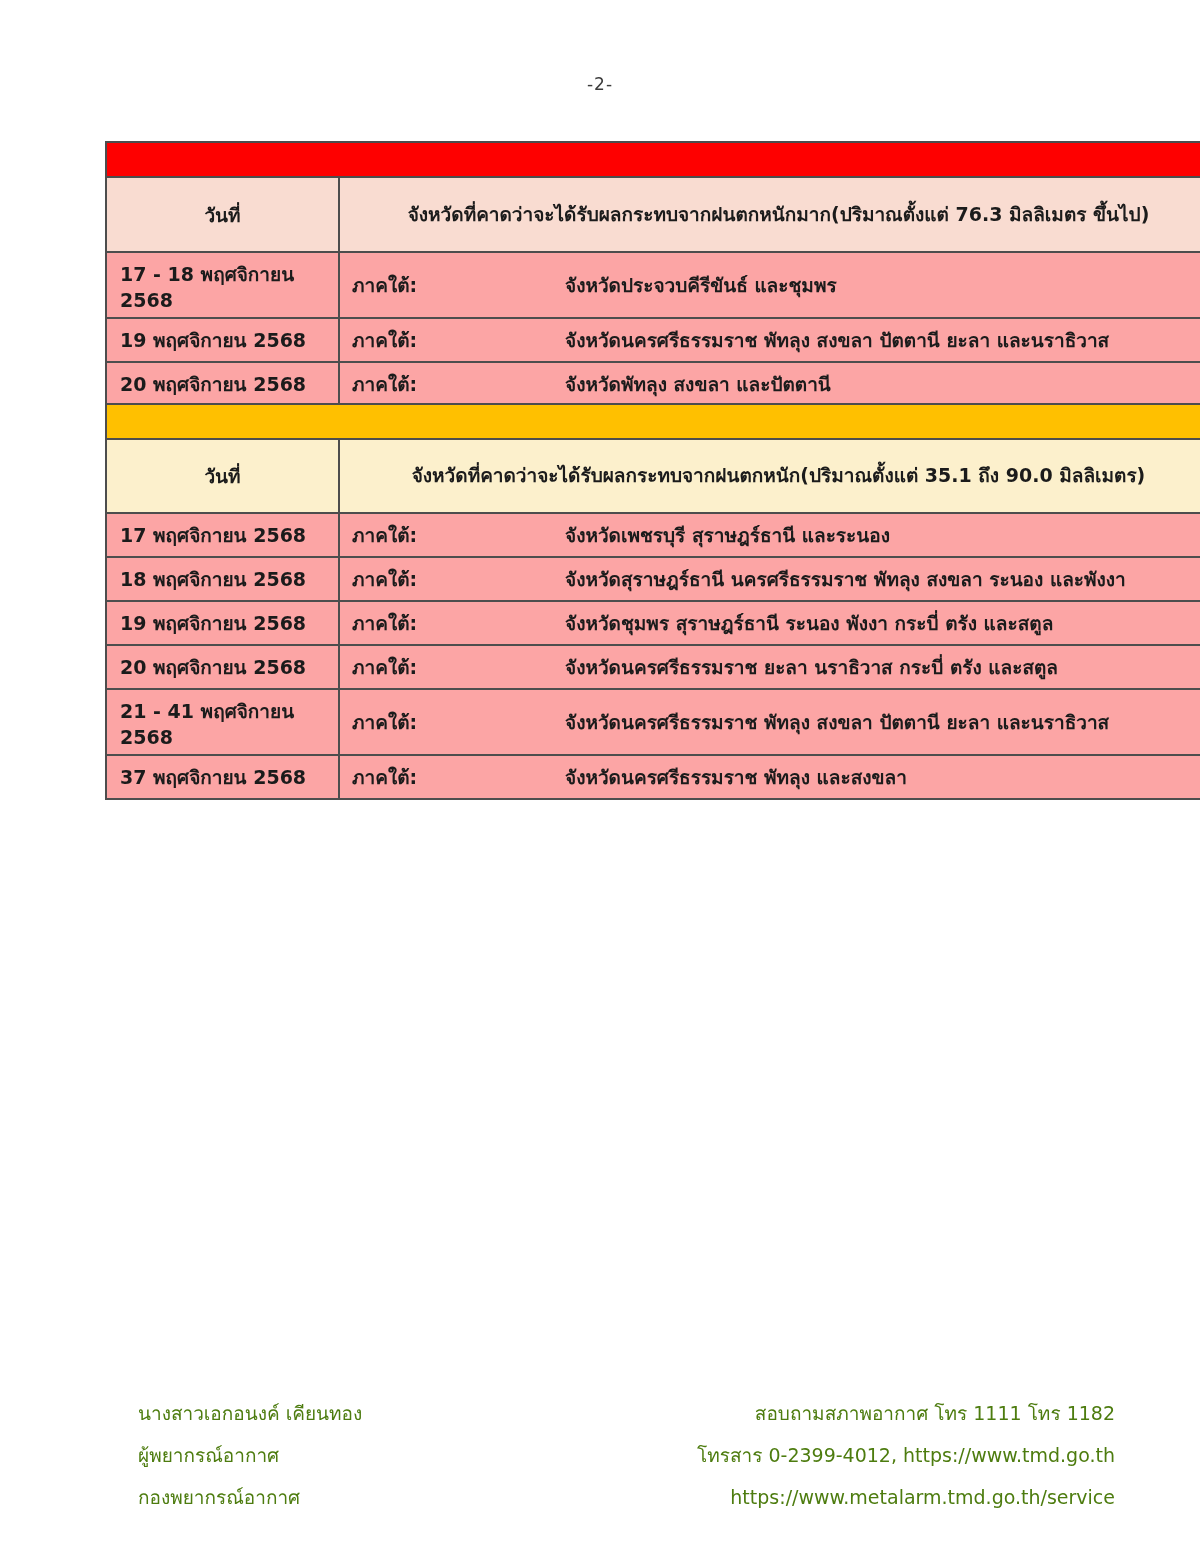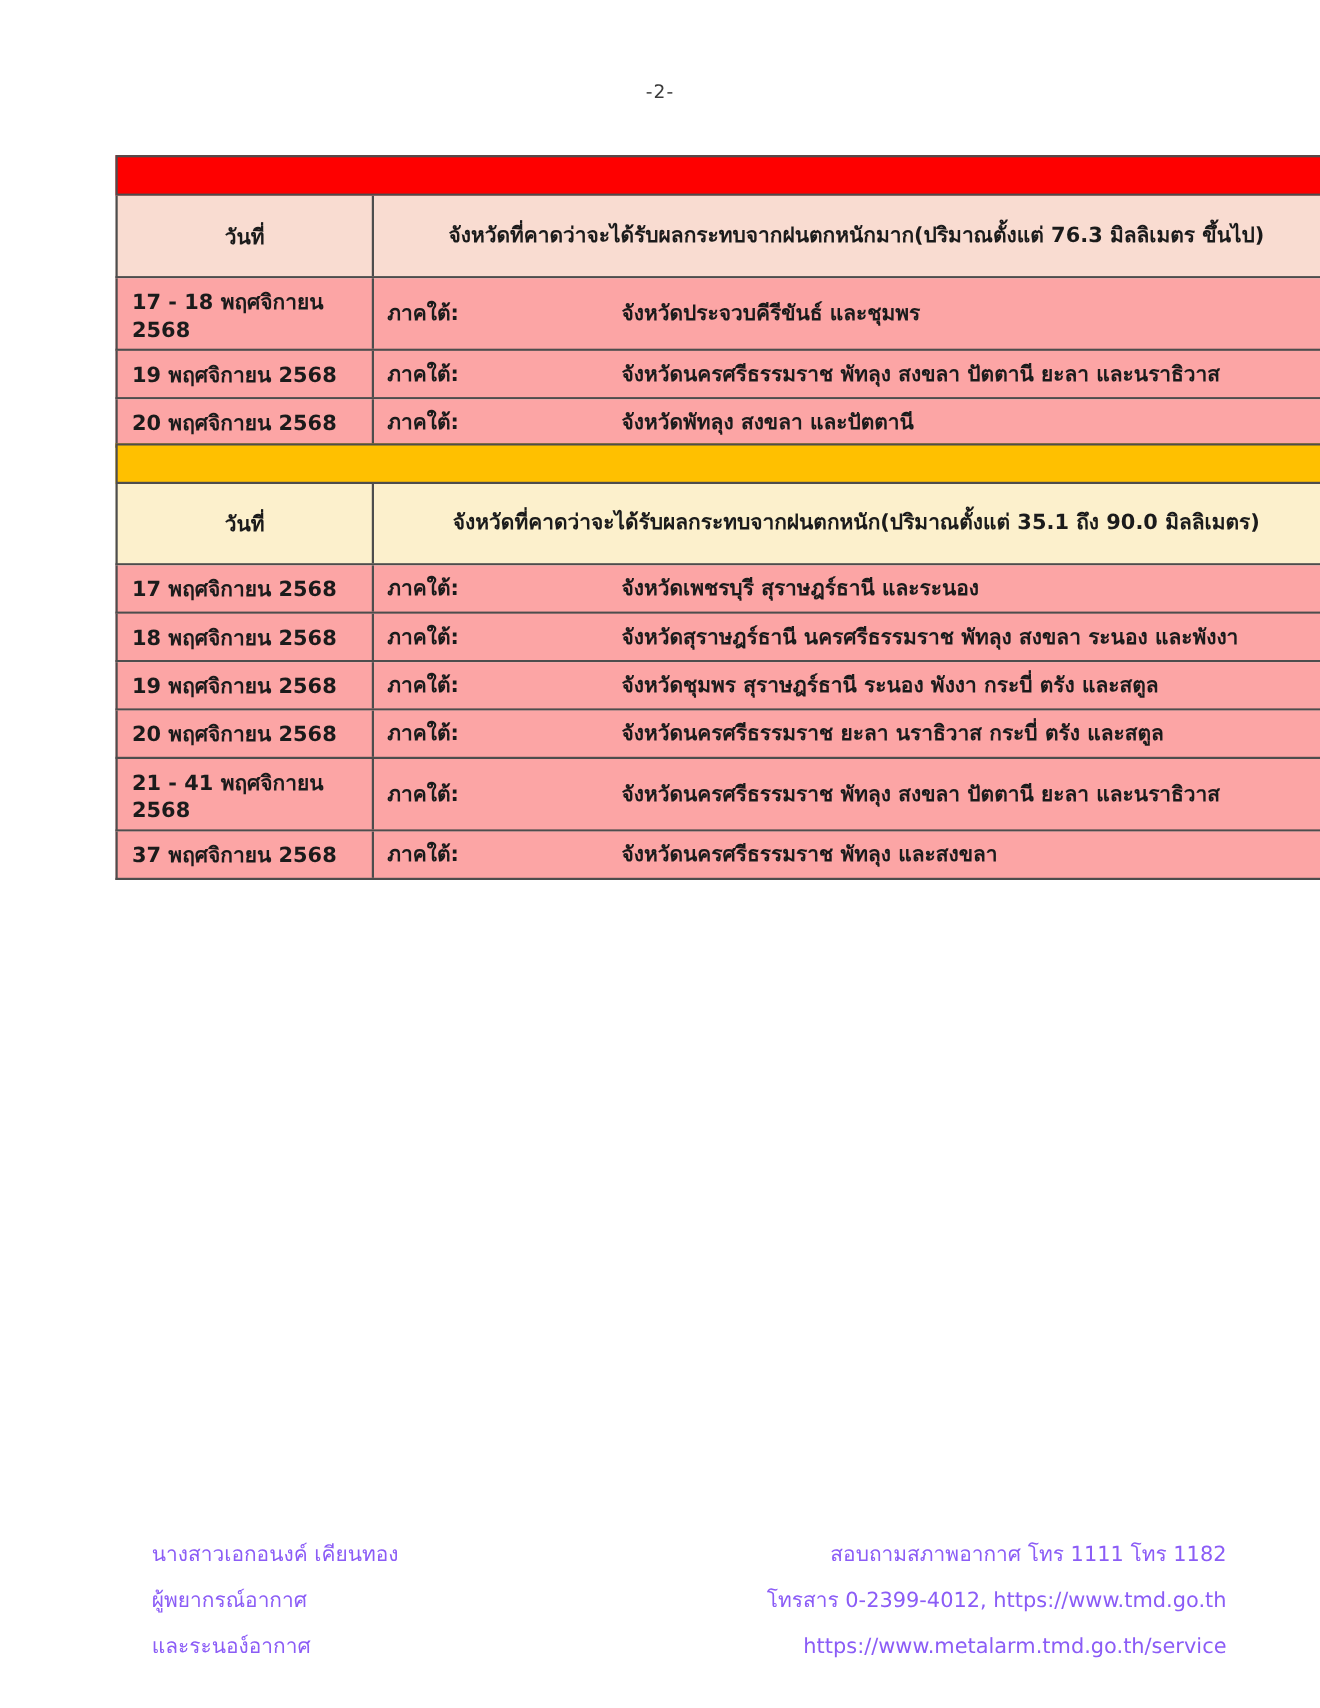--- a/index.html
+++ b/index.html
@@ -57,21 +57,21 @@
     padding:6px 10px 6px 12px;
     border-radius:27px;
   }
   .region-label { flex:0 0 213px; font-weight:bold; }
   .provinces { flex:1 1 auto; font-weight:bold; }
   .data-row { min-height:38px; }
 
   .footer {
     position:absolute; top:1392px; left:105px; width:1010px;
     display:flex; justify-content:space-between;
-    font-size:19px; color:#8b5cf6; line-height:42px;
+    font-size:19px; color:#4d7c0f; line-height:42px;
   }
   .footer .fleft  { text-align:left; padding-left:33px; }
   .footer .fright { text-align:right; }
 </style>
 </head>
 <body>
 
 <div class="page">
 
   <div class="page-number">-2-</div>
@@ -158,21 +158,21 @@
         <span class="region-label">ภาคใต้:</span>
         <span class="provinces">จังหวัดนครศรีธรรมราช พัทลุง และสงขลา</span>
       </div>
     </div>
   </div>
 
   <div class="footer">
     <div class="fleft">
       <div>นางสาวเอกอนงค์ เคียนทอง</div>
       <div>ผู้พยากรณ์อากาศ</div>
-      <div>และระนอง์อากาศ</div>
+      <div>กองพยากรณ์อากาศ</div>
     </div>
     <div class="fright">
       <div>สอบถามสภาพอากาศ โทร 1111 โทร 1182</div>
       <div>โทรสาร 0-2399-4012, https://www.tmd.go.th</div>
       <div>https://www.metalarm.tmd.go.th/service</div>
     </div>
   </div>
 
 </div>
 

